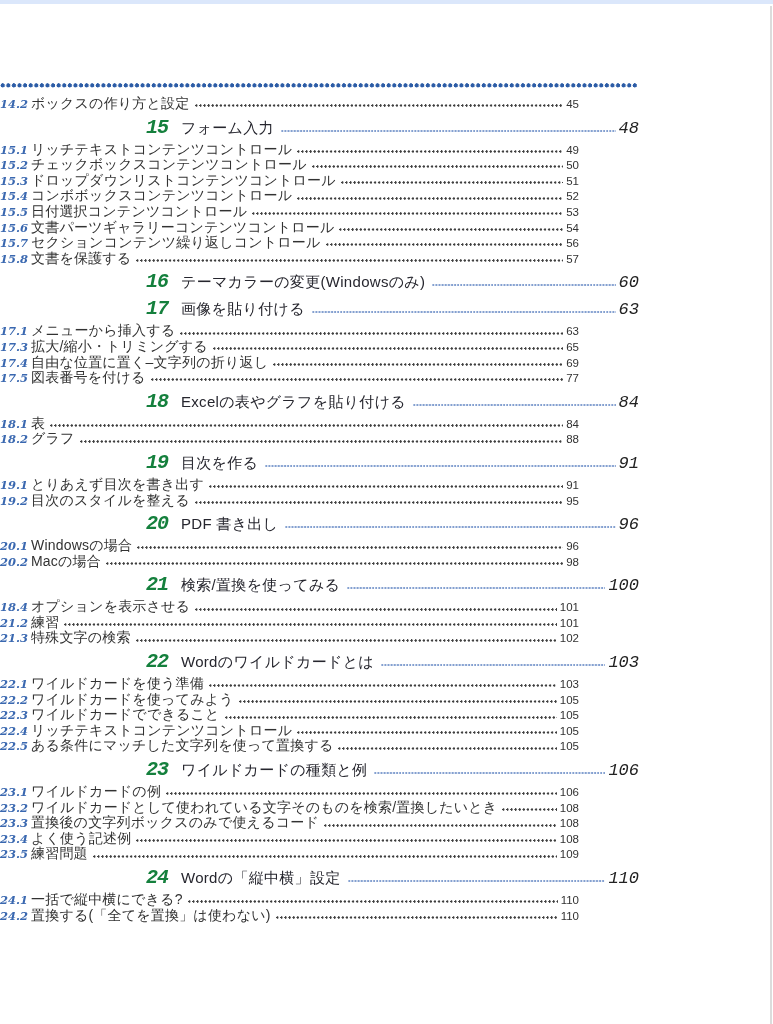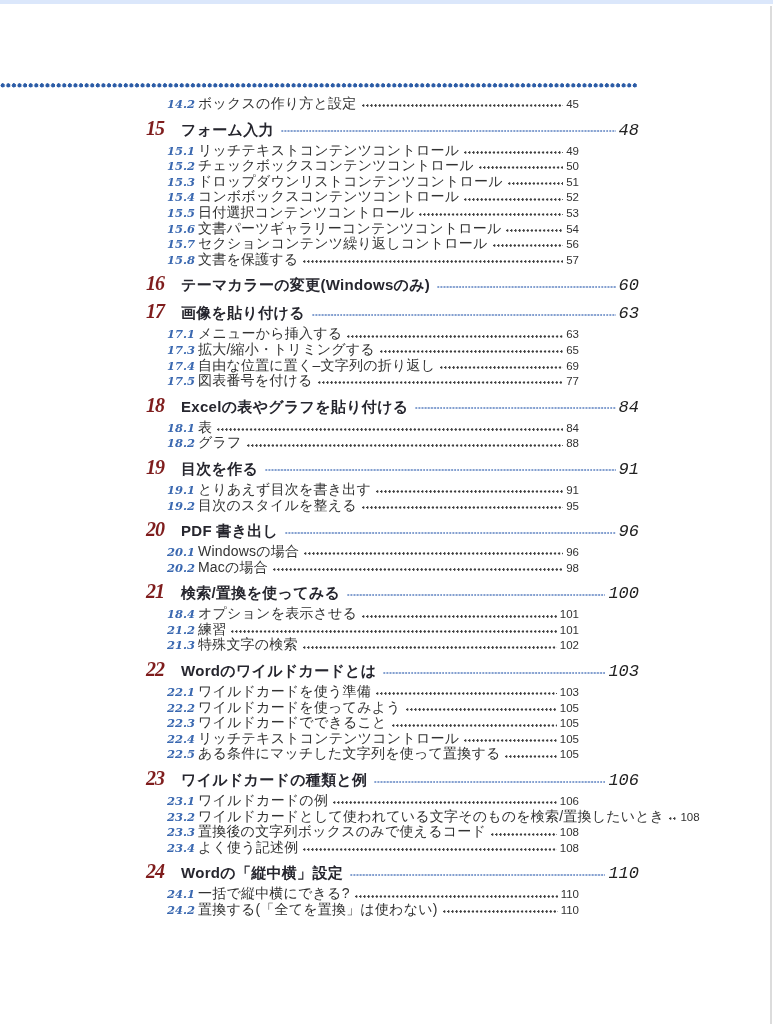--- a/index.html
+++ b/index.html
@@ -33,49 +33,49 @@
   
   .chapter-block { margin-top: 3px; }
   .chapter-row {
     display: flex; align-items: baseline;
     box-sizing: border-box;
     padding-left: 146px; width: 639px;
     margin: 5px 0 3px 0;
   }
   .ch-num {
     flex: none; width: 35px;
-    font-family: Liberation Serif, serif;
+    font-family: Liberation Mono, monospace;
     font-weight: bold; font-style: italic;
     font-size: 20px; line-height: 22px;
-    color: #7f1d1d; letter-spacing: -1px;
+    color: #15803d; letter-spacing: -1px;
   }
   .ch-title {
     flex: none; white-space: nowrap;
-    font-size: 15px; font-weight: bold;
+    font-size: 15px; font-weight: normal;
     color: #26262e; margin-right: 7px;
     letter-spacing: 0.3px;
   }
   .ch-leader {
     flex: 1; min-width: 8px; height: 4px; align-self: center;
     position: relative; top: 3px;
     background-image: radial-gradient(circle at 1.4px 2px, #84a0d0 1px, transparent 1.3px);
     background-size: 3.1px 4px; background-repeat: repeat-x;
   }
   .ch-page {
     flex: none; margin-left: 3px;
     font-family: Liberation Mono, monospace;
     font-style: italic; font-size: 17px;
     color: #222222;
   }
 
   
   .section-row {
     display: flex; align-items: baseline;
     box-sizing: border-box;
-    padding-left: 167px; width: 579px;
+    width: 579px;
     height: 15.6px; line-height: 15.6px;
   }
   .sec-num {
     flex: none; width: 31px;
     font-family: "DejaVu Serif", serif;
     font-weight: bold; font-style: italic;
     font-size: 11.5px;
     color: #3a68b0;
   }
   .sec-title {
@@ -352,20 +352,26 @@
     <span class="sec-title">置換後の文字列ボックスのみで使えるコード</span>
     <span class="sec-leader"></span>
     <span class="sec-page">108</span>
   </div>
         <div class="section-row">
     <span class="sec-num">23.4</span>
     <span class="sec-title">よく使う記述例</span>
     <span class="sec-leader"></span>
     <span class="sec-page">108</span>
   </div>
+        <div class="section-row">
+    <span class="sec-num">23.5</span>
+    <span class="sec-title">練習問題</span>
+    <span class="sec-leader"></span>
+    <span class="sec-page">109</span>
+  </div>
       </div>
       <div class="chapter-block">
         <div class="chapter-row">
     <span class="ch-num">24</span>
     <span class="ch-title">Wordの「縦中横」設定</span>
     <span class="ch-leader"></span>
     <span class="ch-page">110</span>
   </div>
         <div class="section-row">
     <span class="sec-num">24.1</span>

